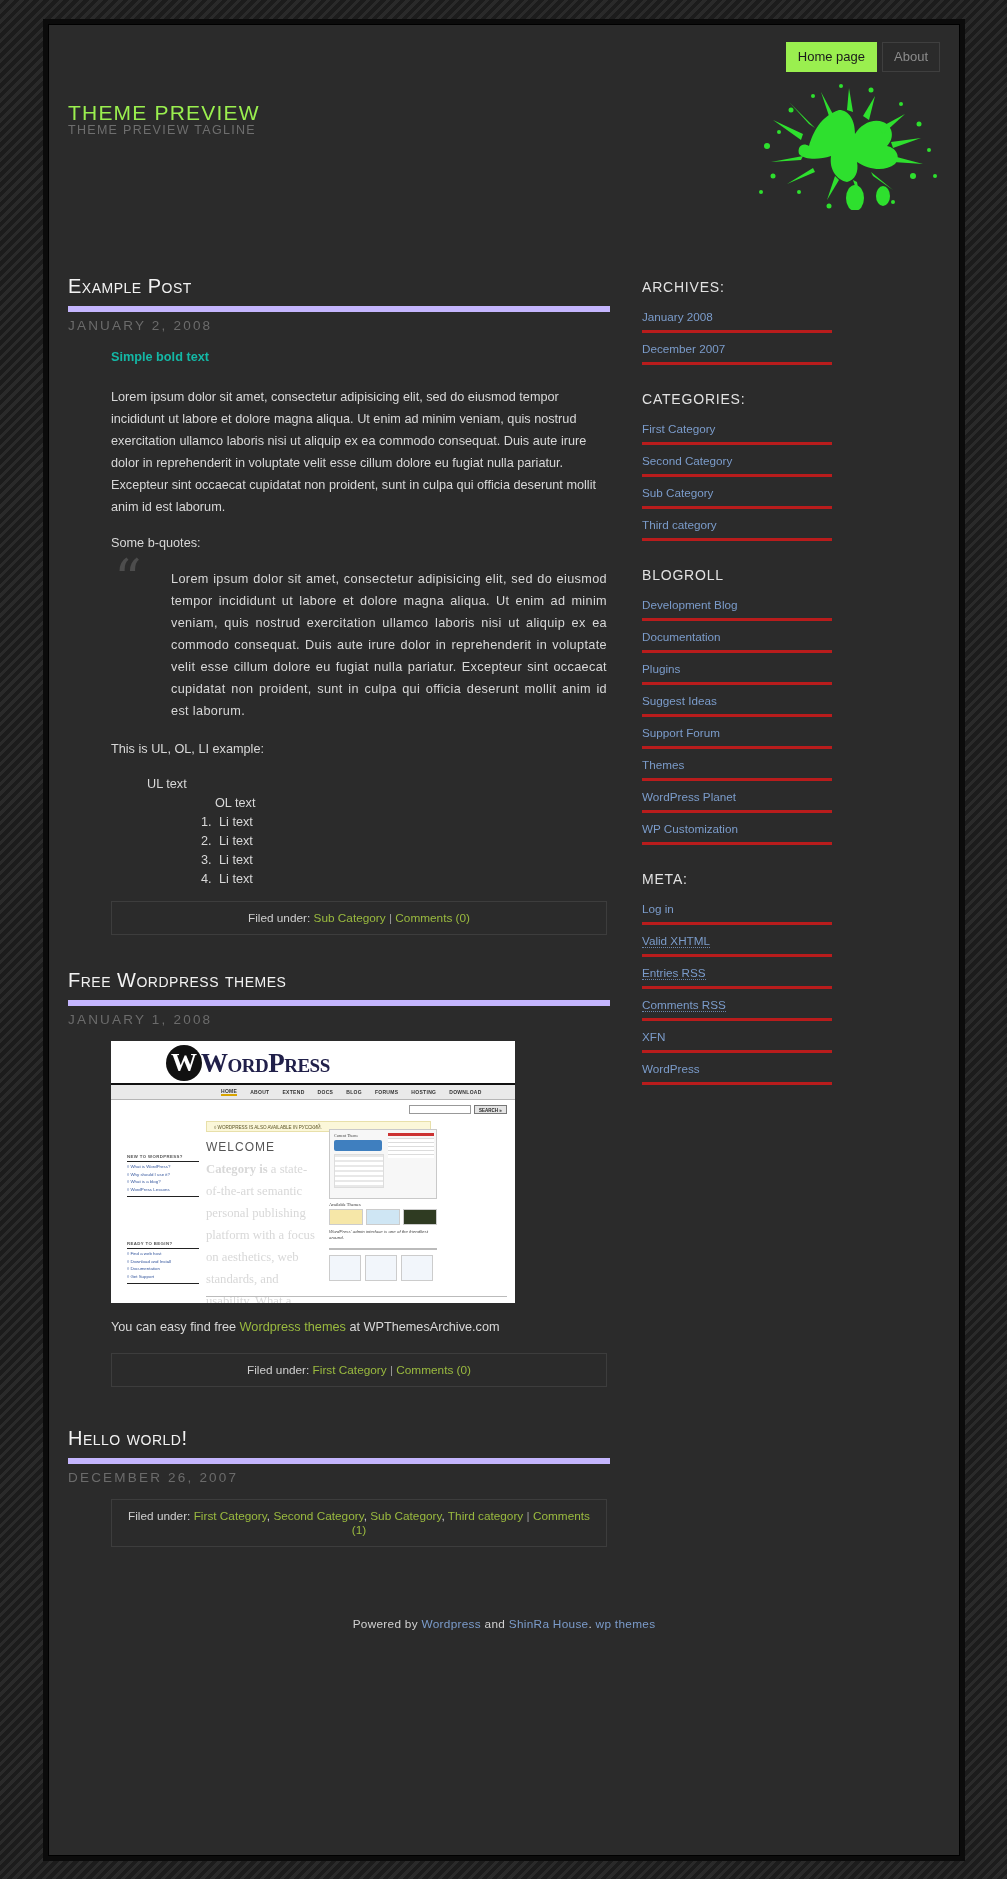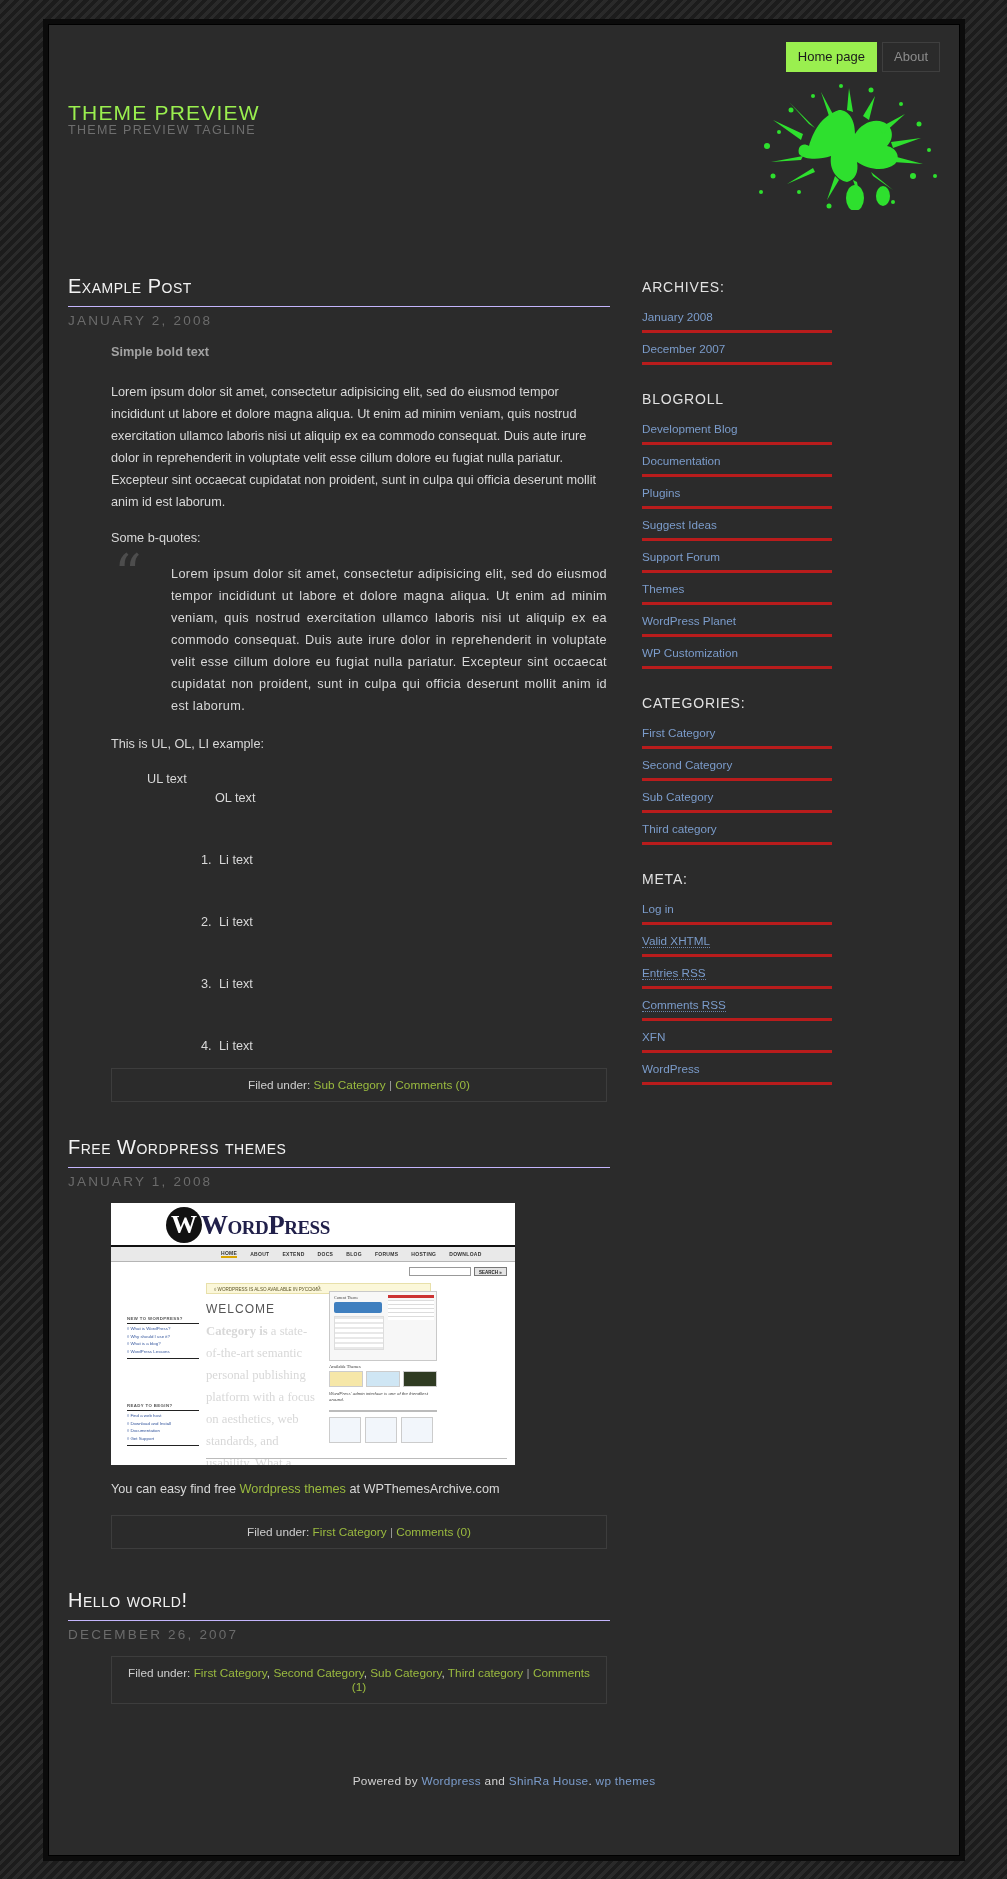--- a/index.html
+++ b/index.html
@@ -64,51 +64,51 @@
   #content{ width:542px; flex:0 0 542px; }
   #sidebar{ width:190px; flex:0 0 190px; margin-left:32px; padding-top:4px; }
 
   
   .post{ margin-bottom:30px; }
   .post-title{
     font-size:20px; font-weight:400;
     color:#f2f2f2;
     font-variant:small-caps; letter-spacing:.5px;
     padding-bottom:8px;
-    border-bottom:1px solid #c4b5fd;
+    border-bottom:6px solid #c4b5fd;
     margin:0 0 6px 0;
   }
   .post-date{
     font-size:13.5px; letter-spacing:2.2px;
     color:#6b6b6b; text-transform:uppercase;
     margin:0 0 14px 0;
   }
   .post-body{ padding-left:43px; padding-right:3px; }
   .post-body p{
     margin:0 0 14px 0; font-size:12.7px; line-height:1.73;
     color:#d8d8d8;
   }
-  .post-body p.bold{ font-weight:bold; color:#a3a3a3; margin-bottom:18px; font-size:12.7px;}
+  .post-body p.bold{ font-weight:bold; color:#14b8a6; margin-bottom:18px; font-size:12.7px;}
   blockquote{
     margin:4px 0 16px 0; padding-left:60px; position:relative;
   }
   blockquote:before{
     content:"\201C";
     position:absolute; left:3px; top:-16px;
     font-family:"DejaVu Serif", serif;
     font-size:54px; color:#4d4d4d; line-height:1;
   }
   blockquote p{
     text-align:justify; font-size:12.3px; line-height:1.78;
     color:#d6d6d6; letter-spacing:.35px; margin:0;
   }
   ul.ulx{ list-style:none; margin:0; padding:0 0 0 36px; }
   ul.ulx > li{ font-size:12.7px; color:#d8d8d8; line-height:1.5; }
   ol.olx{ margin:0; padding-left:104px; }
-  ol.olx > li{ font-size:12.7px; color:#d8d8d8; line-height:1.5; padding-left:4px;margin-top:43px;}
+  ol.olx > li{ font-size:12.7px; color:#d8d8d8; line-height:1.5; padding-left:4px;}
   .ol-head{ font-size:12.7px; color:#d8d8d8; padding-left:104px; line-height:1.5;}
 
   .filed{
     border:1px solid #3d3d3d;
     padding:9px 10px; text-align:center;
     font-size:11.8px; color:#cfcfcf;
     margin:12px 0 0 0;
   }
   .filed a{ color:#9aba3f; text-decoration:none; }
   .filed .sep{ color:#9a9a9a; }
@@ -416,44 +416,44 @@
 
       <div class="side-block">
         <h3 class="side-head">ARCHIVES:</h3>
         <ul class="side-list">
           <li><a href="#">January 2008</a></li>
           <li><a href="#">December 2007</a></li>
         </ul>
       </div>
 
       <div class="side-block">
+        <h3 class="side-head">CATEGORIES:</h3>
+        <ul class="side-list">
+          <li><a href="#">First Category</a></li>
+          <li><a href="#">Second Category</a></li>
+          <li><a href="#">Sub Category</a></li>
+          <li><a href="#">Third category</a></li>
+        </ul>
+      </div>
+
+      <div class="side-block">
         <h3 class="side-head">BLOGROLL</h3>
         <ul class="side-list">
           <li><a href="#">Development Blog</a></li>
           <li><a href="#">Documentation</a></li>
           <li><a href="#">Plugins</a></li>
           <li><a href="#">Suggest Ideas</a></li>
           <li><a href="#">Support Forum</a></li>
           <li><a href="#">Themes</a></li>
           <li><a href="#">WordPress Planet</a></li>
           <li><a href="#">WP Customization</a></li>
         </ul>
       </div>
 
       <div class="side-block">
-        <h3 class="side-head">CATEGORIES:</h3>
-        <ul class="side-list">
-          <li><a href="#">First Category</a></li>
-          <li><a href="#">Second Category</a></li>
-          <li><a href="#">Sub Category</a></li>
-          <li><a href="#">Third category</a></li>
-        </ul>
-      </div>
-
-      <div class="side-block">
         <h3 class="side-head">META:</h3>
         <ul class="side-list">
           <li><a href="#">Log in</a></li>
           <li><a href="#" class="acr">Valid XHTML</a></li>
           <li><a href="#" class="acr">Entries RSS</a></li>
           <li><a href="#" class="acr">Comments RSS</a></li>
           <li><a href="#">XFN</a></li>
           <li><a href="#">WordPress</a></li>
         </ul>
       </div>

